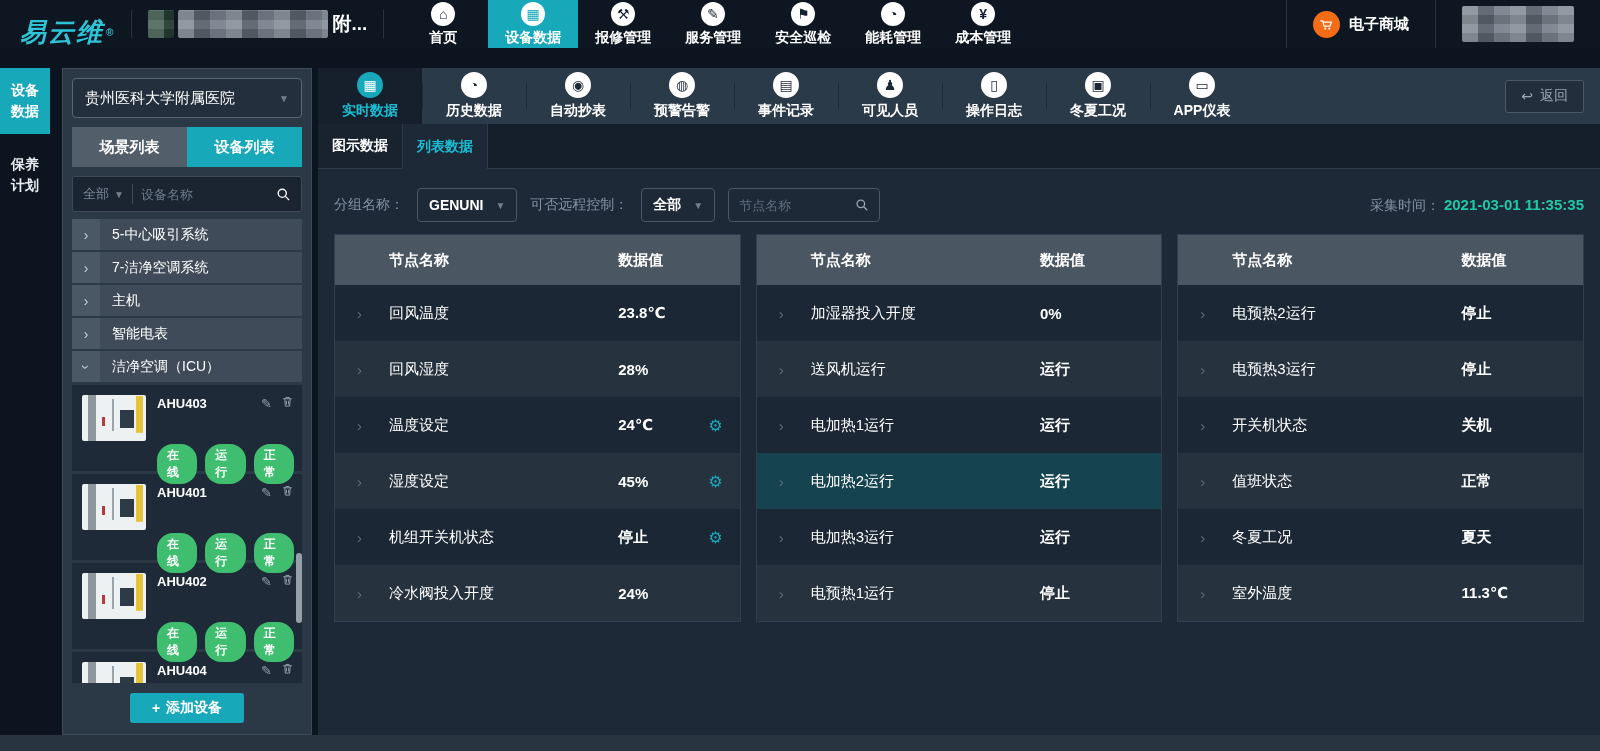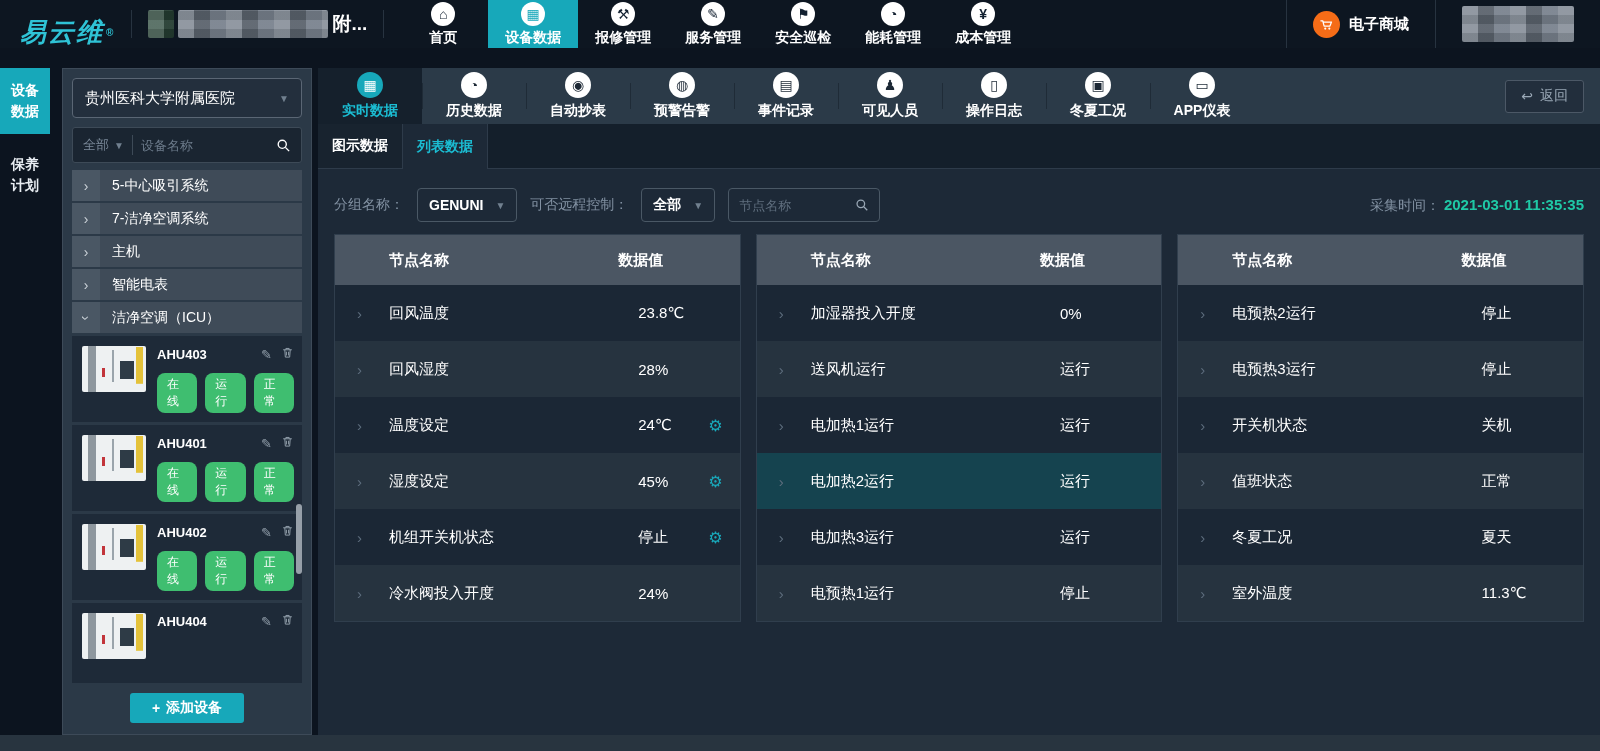--- a/index.html
+++ b/index.html
@@ -83,22 +83,22 @@
     background-size:8px 100%, 3px 9px, 2px 70%, 14px 18px, 7px 80%;
     background-position:6px 0, 20px 60%, 30px 30%, 38px 55%, 54px 10%;
   }
   .card-col { flex:1; display:flex; flex-direction:column; min-width:0; }
   .card-name-row { display:flex; align-items:center; gap:8px; }
   .device-name { font-size:13px; font-weight:bold; }
   .card-icons { margin-left:auto; color:#93a0ac; display:flex; gap:9px; align-items:center; font-size:13px; }
   .card-icons .ic { cursor:pointer; }
   .device-loc { color:#66758a; font-size:13px; margin:4px 0 7px; white-space:nowrap; overflow:hidden; }
   .badges { display:flex; gap:8px; }
-  .badge { background:#3fbe70; color:#fff; font-size:12px; font-weight:normal;
-           padding:3px 10px; border-radius:8px; }
+  .badge { background:#3fbe70; color:#fff; font-size:12px; font-weight:bold;
+           padding:3px 10px; border-radius:16px;margin-top:22px; }
   .scroll-thumb { position:absolute; right:0; top:168px; width:6px; height:70px;
                   background:#97a0a9; border-radius:3px; }
   .add-btn { margin:10px auto 2px; width:114px; height:30px; background:#17a8ba; border:none;
              border-radius:3px; color:#fff; display:flex; align-items:center; justify-content:center;
              gap:6px; font-size:14px; font-weight:bold; cursor:pointer; font-family:inherit; }
 
   
   .main { flex:1; margin-left:6px; display:flex; flex-direction:column; min-width:0; }
   .main-tabs { height:56px; background:#2b3a48; display:flex; align-items:stretch; flex:none; }
   .main-tab { width:104px; display:flex; flex-direction:column; align-items:center; justify-content:center;
@@ -134,21 +134,21 @@
   .dt-head { height:50px; background:#4b5663; display:flex; align-items:center;
              font-size:15px; font-weight:bold; position:relative; }
   .dt-head .h-name { padding-left:54px; }
   .dt-head .h-value { position:absolute; left:70%; }
   .dt-row { height:56px; display:flex; align-items:center; position:relative;
             font-size:15px; background:#1b2735; cursor:pointer; }
   .dt-row:nth-child(even) { background:#26333f; }
   .dt-row.hl { background:#15434f; }
   .dt-row .chev { position:absolute; left:22px; color:#5d6d7d; font-size:15px; }
   .dt-row .name { padding-left:54px; }
-  .dt-row .val { position:absolute; left:70%; font-weight:normal;margin-left:20px; }
+  .dt-row .val { position:absolute; left:70%; font-weight:bold; }
   .dt-row .gear { position:absolute; right:17px; color:#19a8ba; font-size:16px; cursor:pointer; }
   .footer-strip { position:absolute; left:0; right:0; bottom:0; height:16px; background:#28343f; }
 </style>
 </head>
 <body>
 
 <div class="navbar">
   <div class="logo">
       <span>易云维</span>
       <sup>®</sup>
@@ -231,20 +231,25 @@
   <div class="rail-item active">设备数据</div>
 
   <div class="rail-item">保养计划</div>
 </div>
 
   <div class="left-panel">
     <div class="hospital-select">
       <span>贵州医科大学附属医院</span>
       <span class="caret">▼</span>
     </div>
+    <div class="list-tabs">
+  <div class="list-tab">场景列表</div>
+
+  <div class="list-tab active">设备列表</div>
+</div>
     <div class="search-bar">
       <span class="cat">
         <span>全部</span>
         <span class="caret">▼</span>
       </span>
       <span class="search-divider"></span>
       <input placeholder="设备名称" style="">
       <svg width="15" height="15" viewBox="0 0 24 24">
           <circle cx="10" cy="10" r="6.5" stroke="#fff" fill="none" stroke-width="2.2"></circle>
           <line x1="15" y1="15" x2="21" y2="21" stroke="#fff" stroke-width="2.2"></line>

